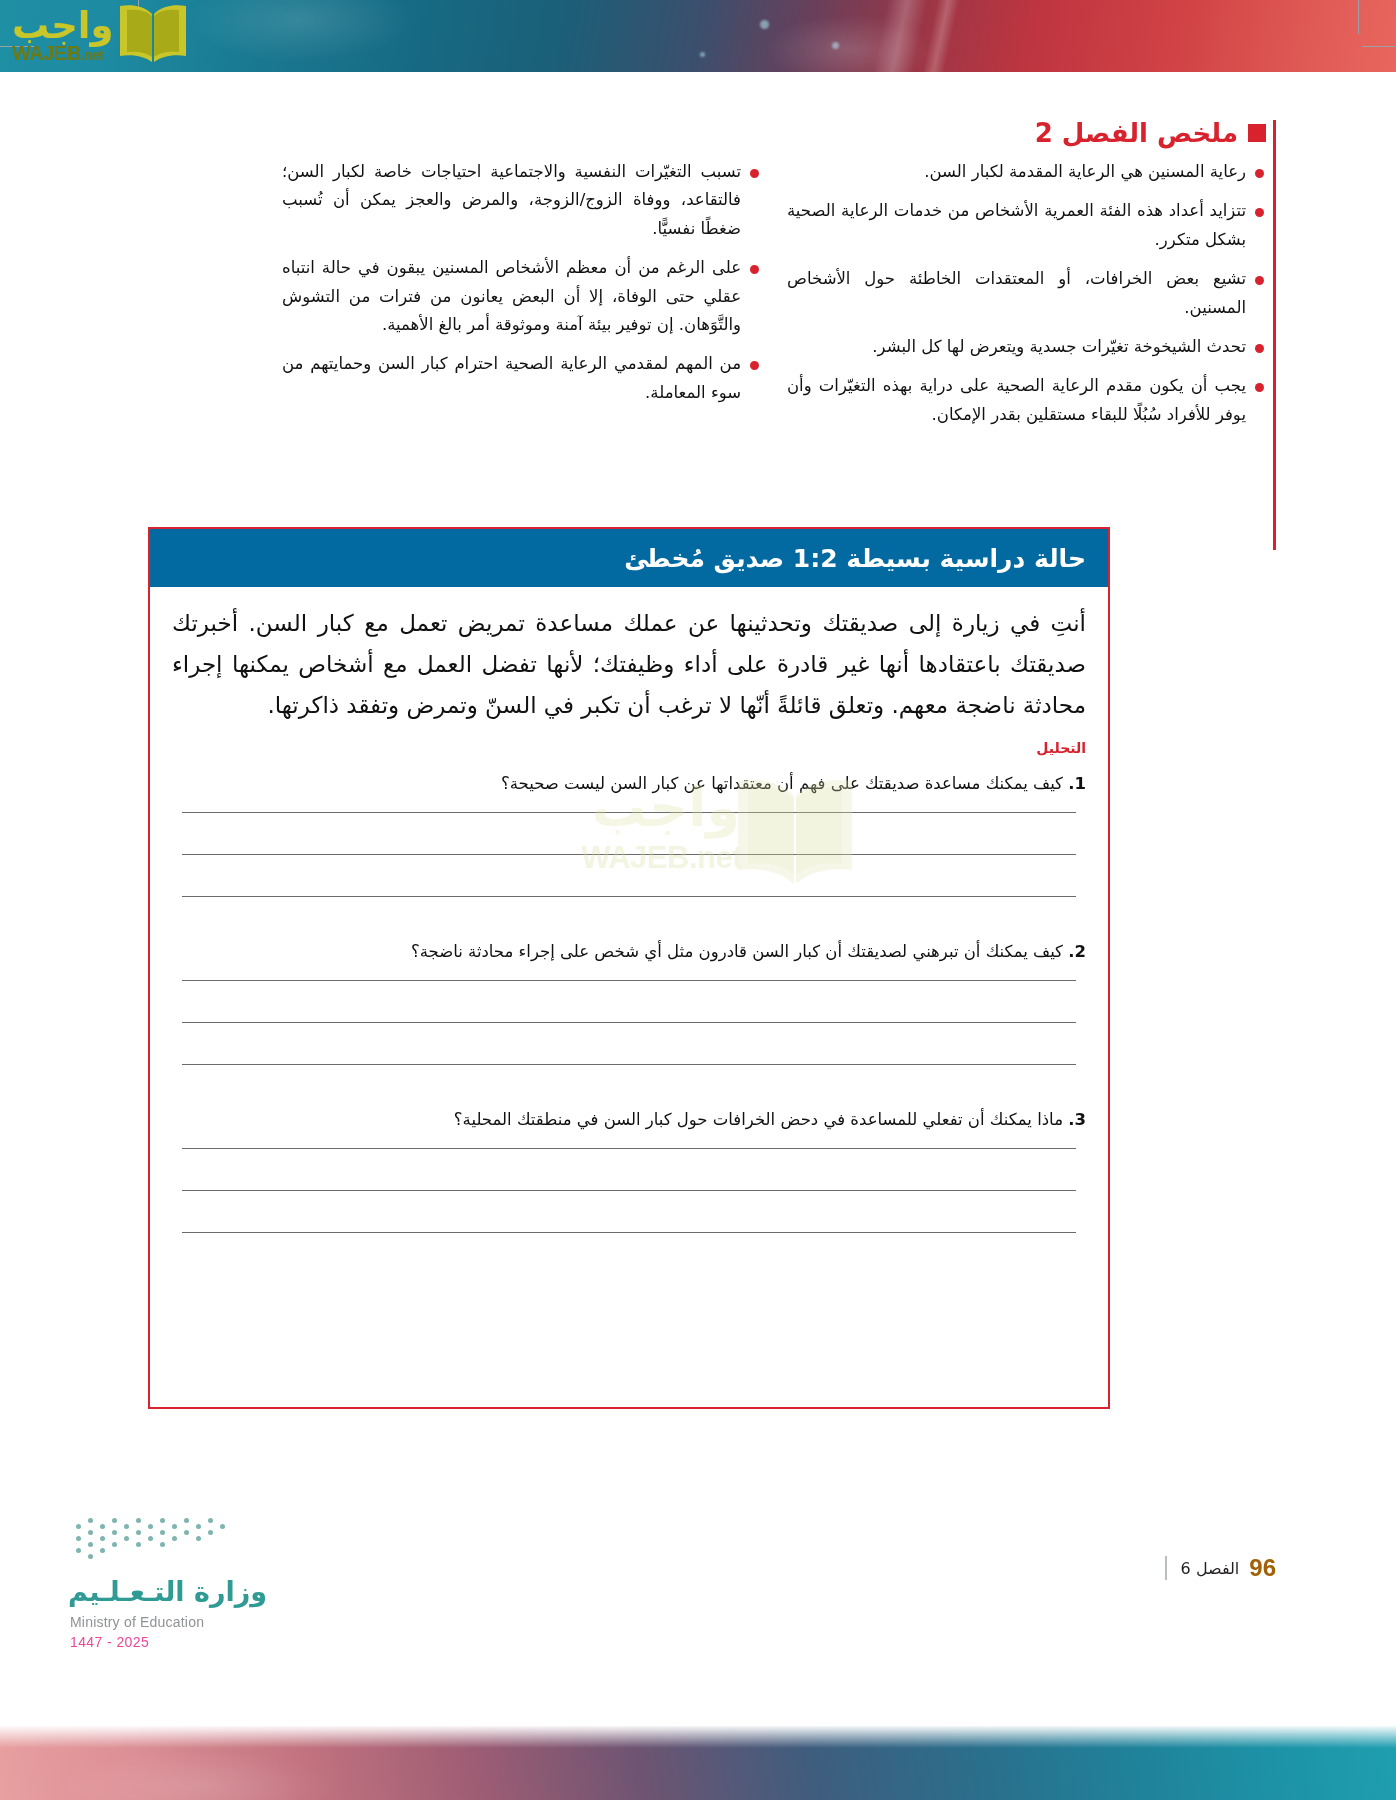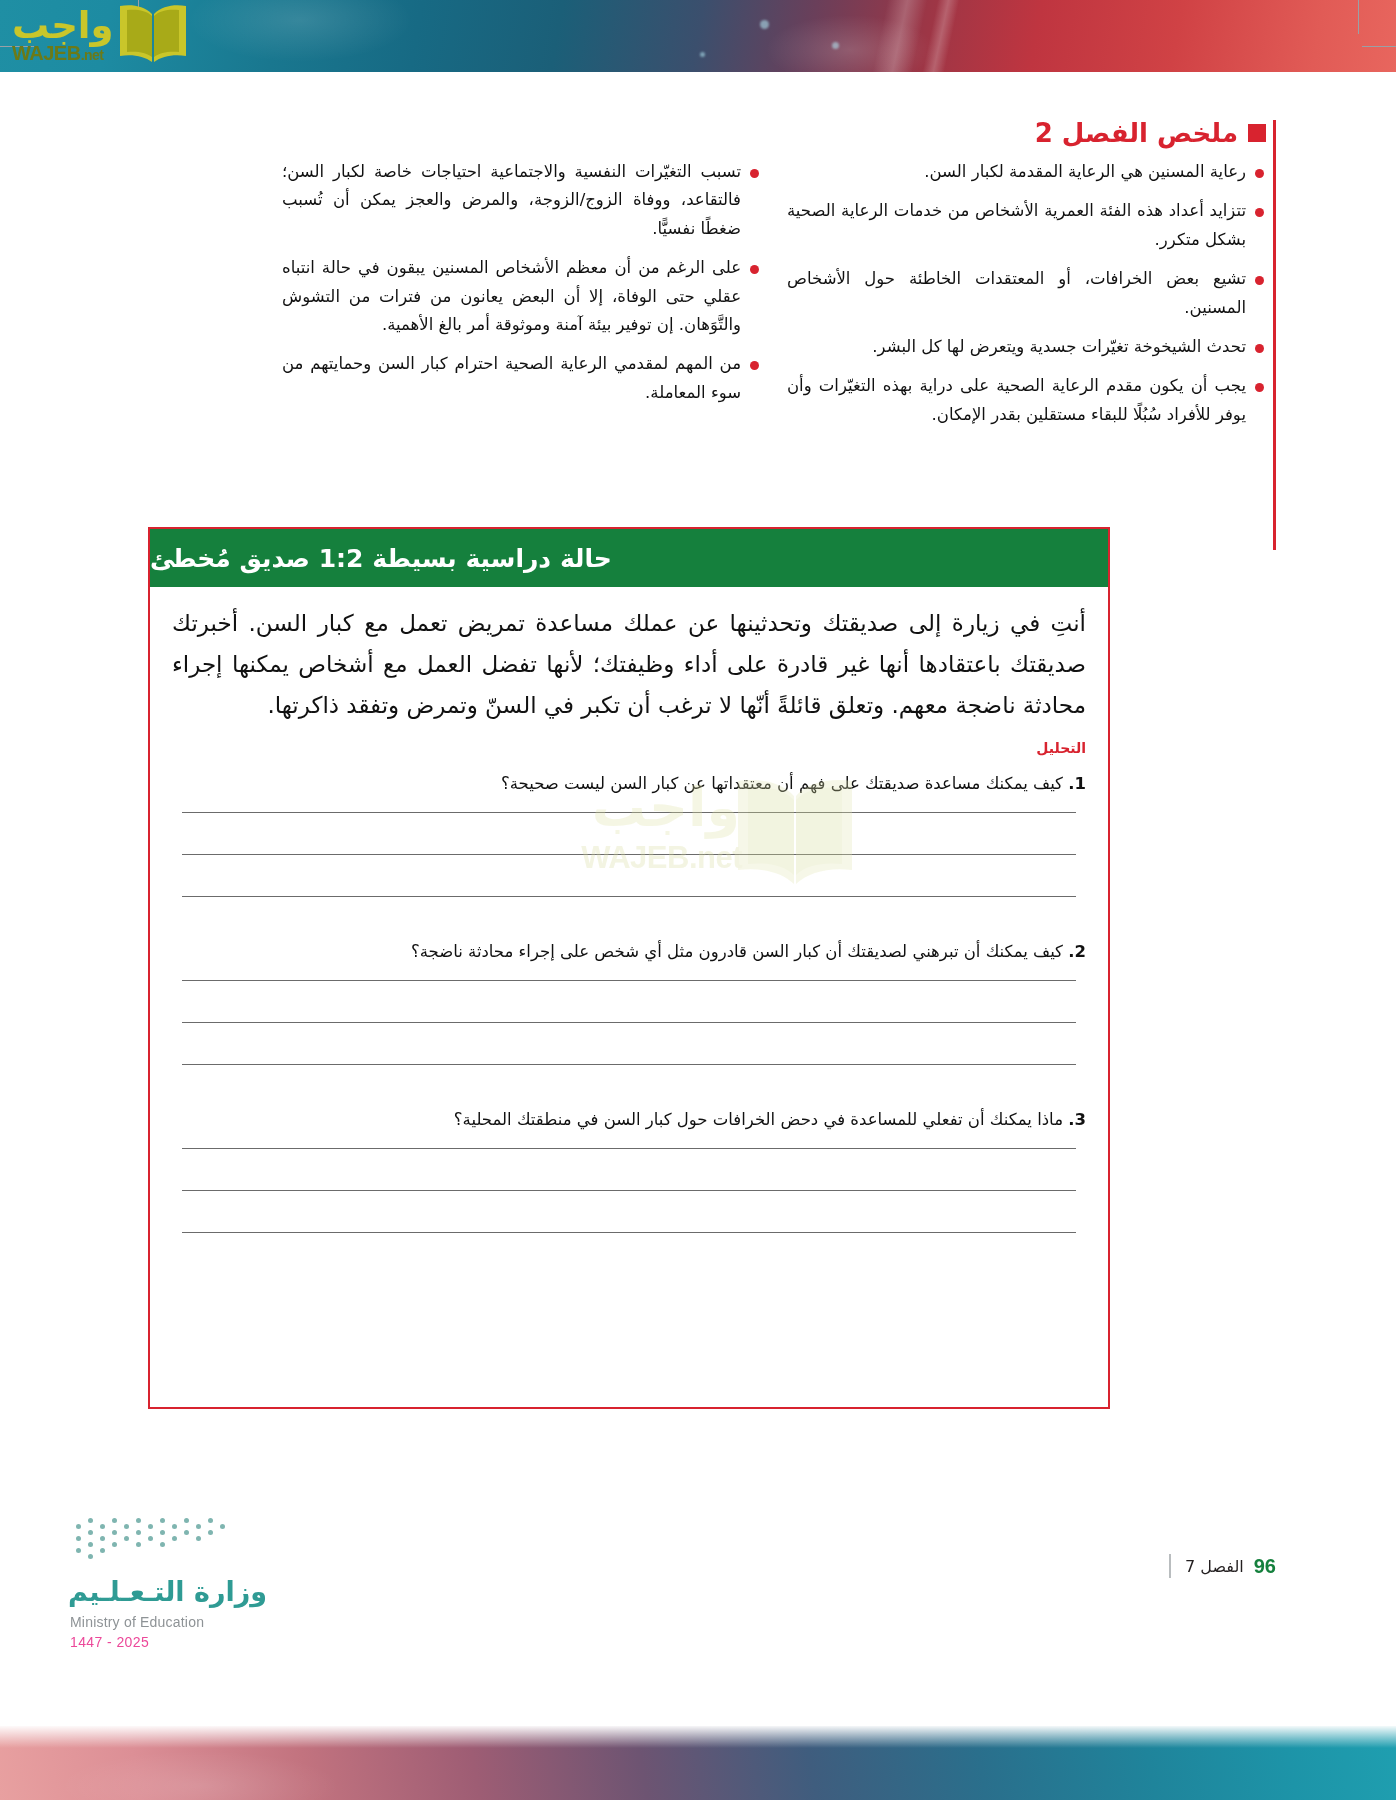--- a/index.html
+++ b/index.html
@@ -86,22 +86,22 @@
     content:"";position:absolute;right:2px;top:11px;
     width:9px;height:9px;border-radius:50%;background:#d8232f;
   }
 
   
   .case-box{
     position:absolute;left:148px;top:455px;width:962px;height:882px;
     border:2px solid #d8232f;background:#ffffff;box-sizing:border-box;
   }
   .case-head{
-    height:58px;background:#15803d;display:flex;align-items:center;
-    justify-content:flex-end;padding-right:22px;box-sizing:border-box;
+    height:58px;background:#0369a1;display:flex;align-items:center;
+    justify-content:flex-start;padding-right:22px;box-sizing:border-box;
   }
   .case-head-txt{
     color:#fff;direction:rtl;
     font-family:"DejaVu Sans",sans-serif;
     font-size:25px;font-weight:bold;
   }
   .case-body{padding:16px 22px 0 22px;}
   .case-para{
     direction:rtl;text-align:justify;
     font-family:"DejaVu Sans",sans-serif;
@@ -157,21 +157,21 @@
     position:absolute;left:8px;top:116px;
     font-family:"Liberation Sans",sans-serif;font-size:14px;color:#ec4899;letter-spacing:0.4px;
   }
 
   .pagefoot{
     position:absolute;right:120px;top:1554px;
     display:flex;flex-direction:row;align-items:center;gap:10px;direction:rtl;
   }
   .pf-bar{width:2px;height:24px;background:#b9bdbf;margin-right:4px;}
   .pf-num{
-    font-family:"Liberation Sans",sans-serif;font-size:20px;font-weight:bold;color:#15803d;
+    font-family:"Liberation Sans",sans-serif;font-size:24px;font-weight:bold;color:#a16207;
   }
   .pf-lbl{
     font-family:"DejaVu Sans",sans-serif;font-size:16px;color:#231f20;direction:rtl;
   }
 
   
   .bottom-banner{
     position:absolute;left:0;top:1726px;width:1396px;height:74px;
     background:
       radial-gradient(ellipse 200px 50px at 200px 60px, rgba(255,255,255,0.12), rgba(255,255,255,0) 70%),
@@ -344,18 +344,18 @@
     <div class="moe-dot" style="left:136px;top:12px;"></div>
     <div class="moe-dot" style="left:148px;top:6px;"></div>
   </div>
   <div class="moe-ar">وزارة التـعـلـيم</div>
   <div class="moe-en">Ministry of Education</div>
   <div class="moe-yr">2025 - 1447</div>
 </div>
 
 <div class="pagefoot">
   <div class="pf-num">96</div>
-  <div class="pf-lbl">الفصل 7</div>
+  <div class="pf-lbl">الفصل 6</div>
   <div class="pf-bar"></div>
 </div>
 
 <div class="bottom-banner"></div>
 <div class="bb-fade"></div>
 
 </body></html>

